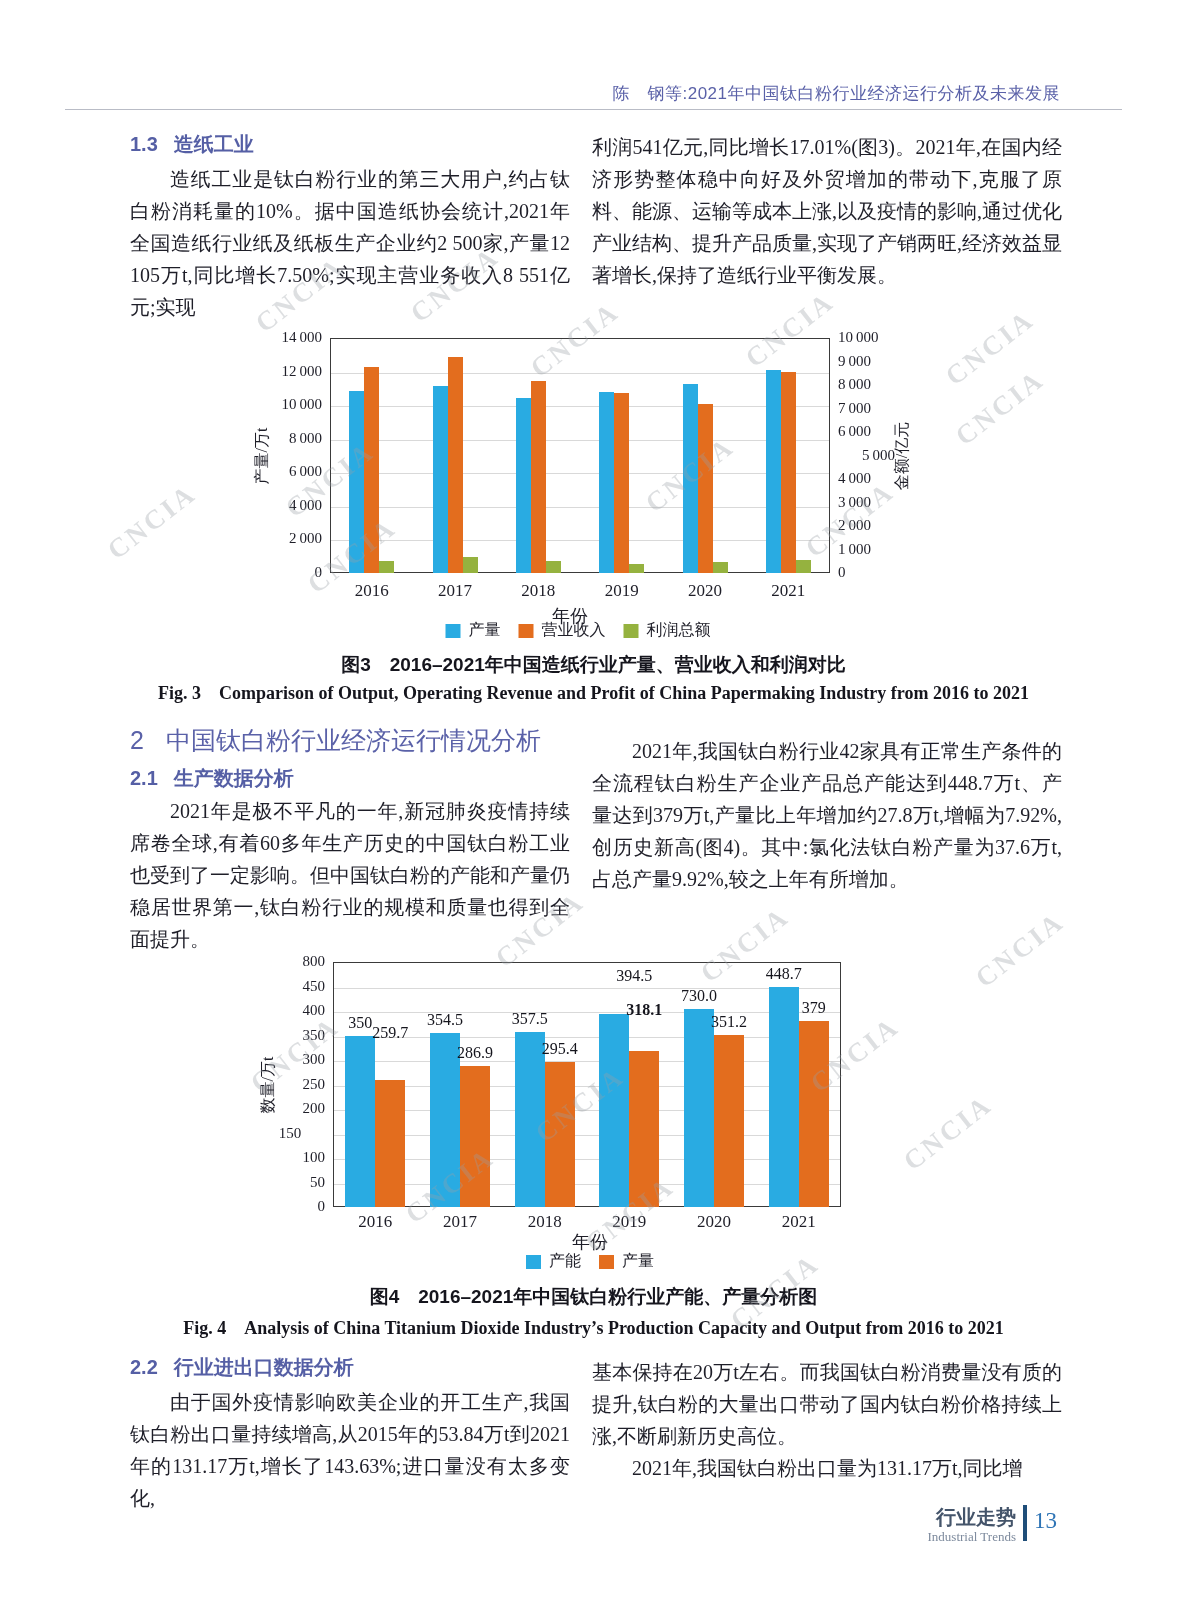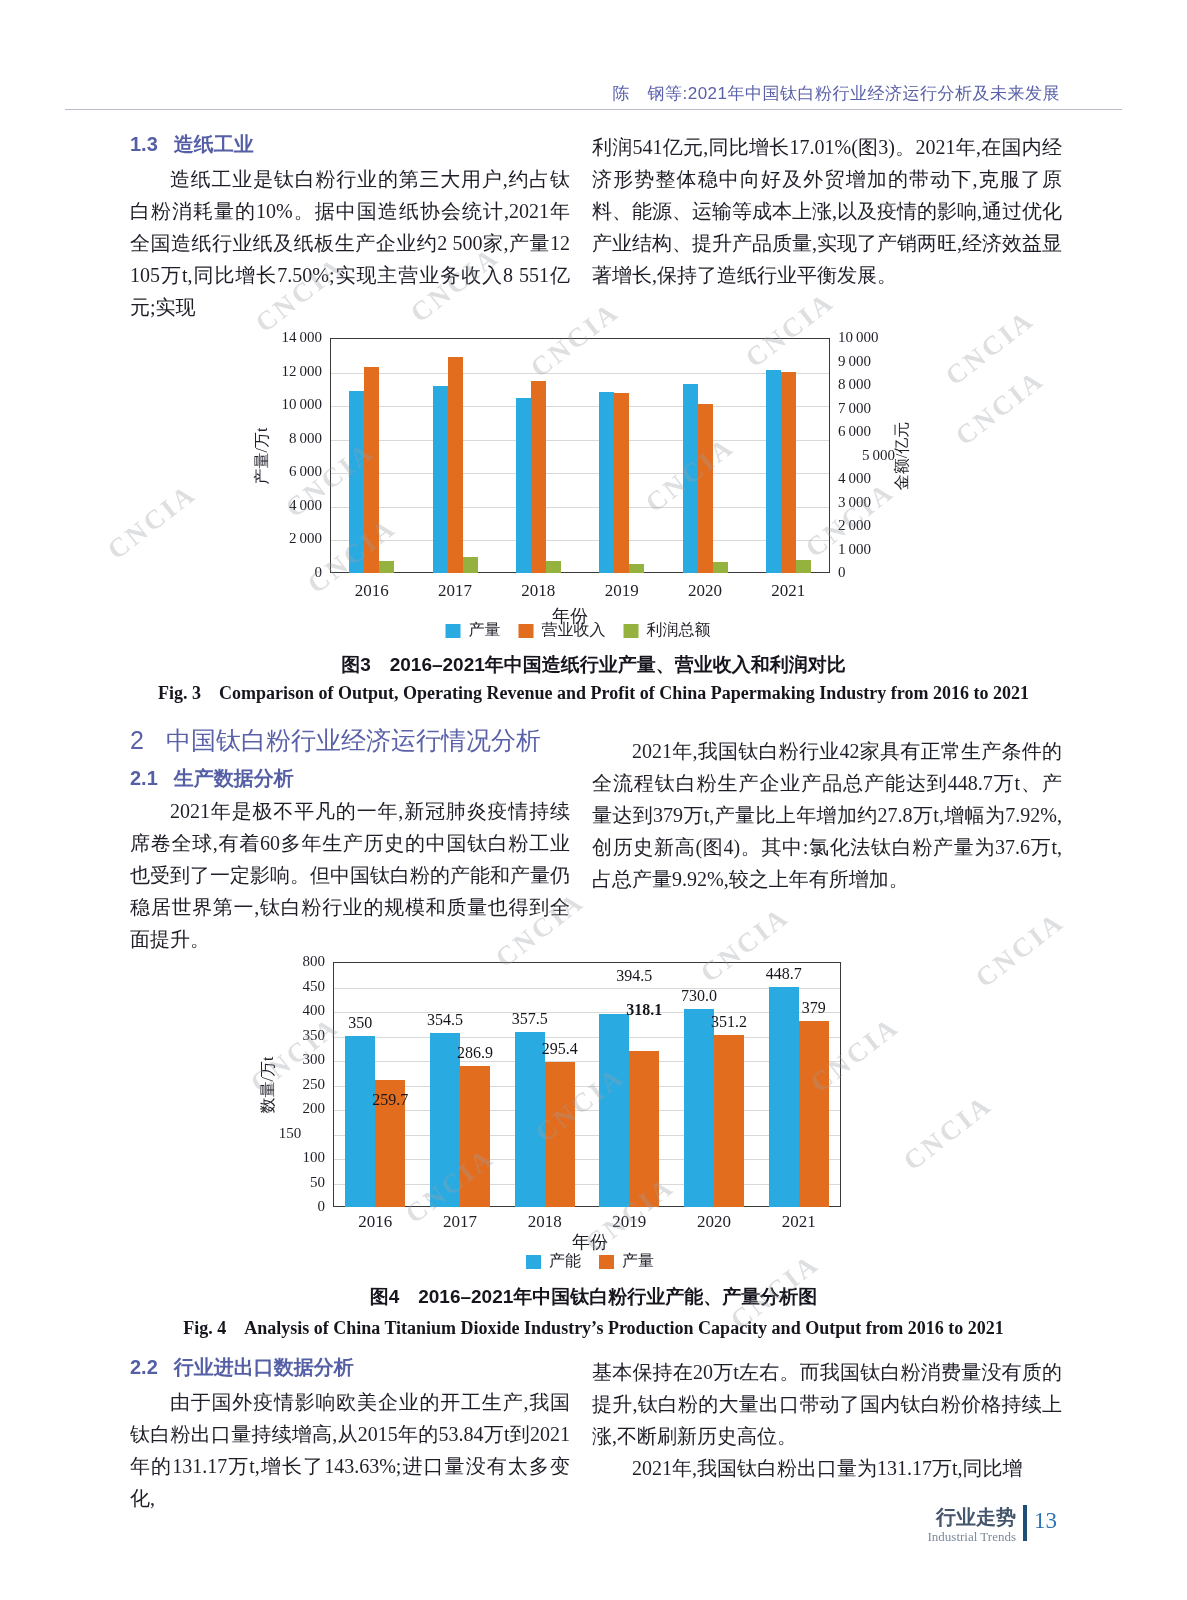--- a/index.html
+++ b/index.html
@@ -169,21 +169,21 @@
       <div class="ytick" style="left: 255px; top: 1100px; width: 70px; text-align: right;">200</div>
       <div class="ytick" style="left: 255px; top: 1075.5px; width: 70px; text-align: right;">250</div>
       <div class="ytick" style="left: 255px; top: 1051px; width: 70px; text-align: right;">300</div>
       <div class="ytick" style="left: 255px; top: 1026.5px; width: 70px; text-align: right;">350</div>
       <div class="ytick" style="left: 255px; top: 1002px; width: 70px; text-align: right;">400</div>
       <div class="ytick" style="left: 255px; top: 977.5px; width: 70px; text-align: right;">450</div>
       <div class="ytick" style="left: 255px; top: 953px; width: 70px; text-align: right;">800</div>
       <div class="bar" style="left: 345.333px; top: 1035.5px; width: 30px; height: 171.5px; background: rgb(41, 171, 226);"></div>
       <div class="dlabel" style="left: 360.333px; top: 1013.5px;">350</div>
       <div class="bar" style="left: 375.333px; top: 1079.75px; width: 30px; height: 127.253px; background: rgb(227, 109, 30);"></div>
-      <div class="dlabel" style="left: 390.333px; top: 1091px;">259.7</div>
+      <div class="dlabel" style="left: 390.333px; top: 1024px;">259.7</div>
       <div class="xtick" style="left: 335.333px; top: 1212px; width: 80px;">2016</div>
       <div class="bar" style="left: 430px; top: 1033.3px; width: 30px; height: 173.705px; background: rgb(41, 171, 226);"></div>
       <div class="dlabel" style="left: 445px; top: 1011.29px;">354.5</div>
       <div class="bar" style="left: 460px; top: 1066.42px; width: 30px; height: 140.581px; background: rgb(227, 109, 30);"></div>
       <div class="dlabel" style="left: 475px; top: 1044.42px;">286.9</div>
       <div class="xtick" style="left: 420px; top: 1212px; width: 80px;">2017</div>
       <div class="bar" style="left: 514.667px; top: 1031.83px; width: 30px; height: 175.175px; background: rgb(41, 171, 226);"></div>
       <div class="dlabel" style="left: 529.667px; top: 1009.83px;">357.5</div>
       <div class="bar" style="left: 544.667px; top: 1062.25px; width: 30px; height: 144.746px; background: rgb(227, 109, 30);"></div>
       <div class="dlabel" style="left: 559.667px; top: 1040.25px;">295.4</div>

